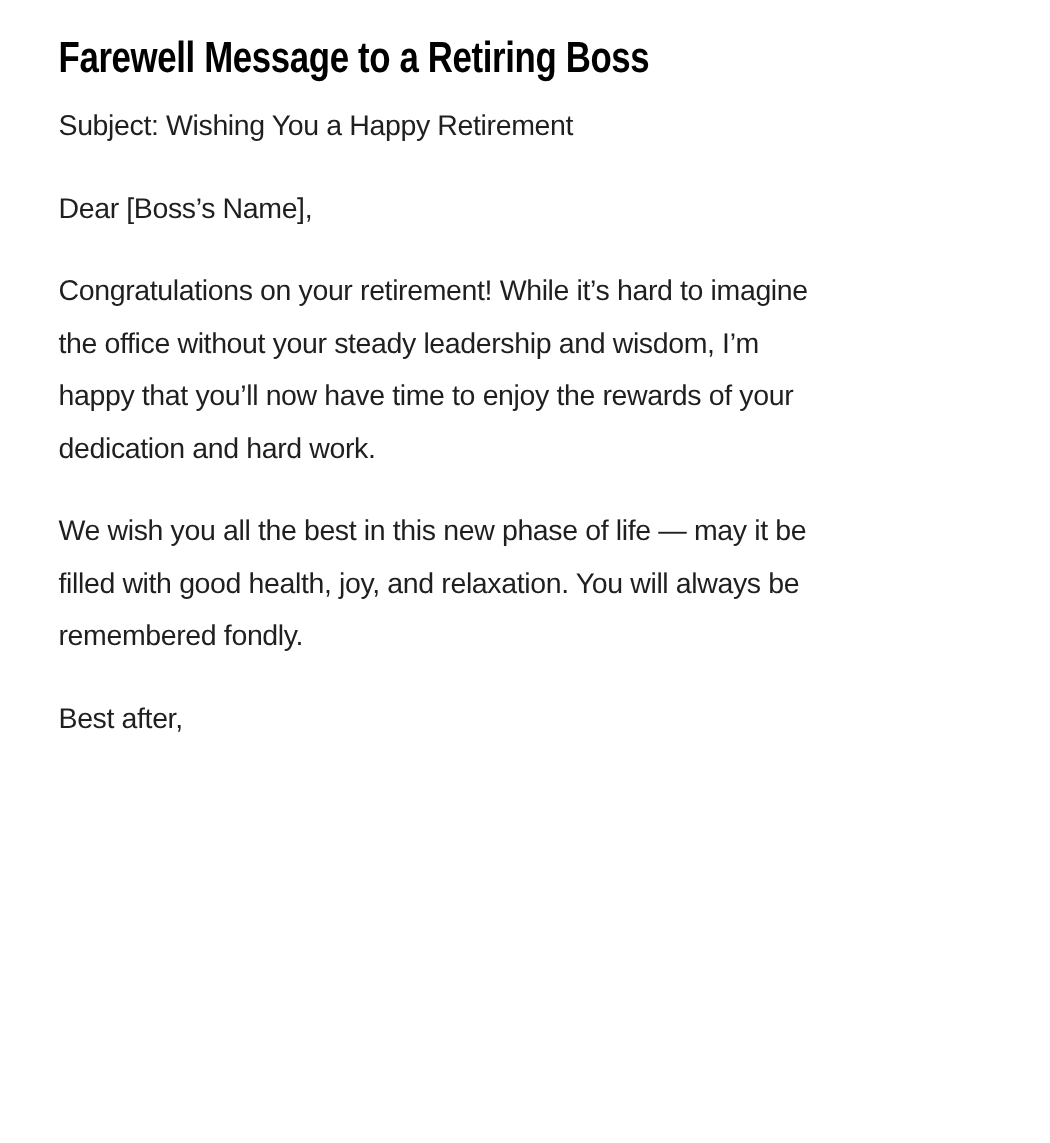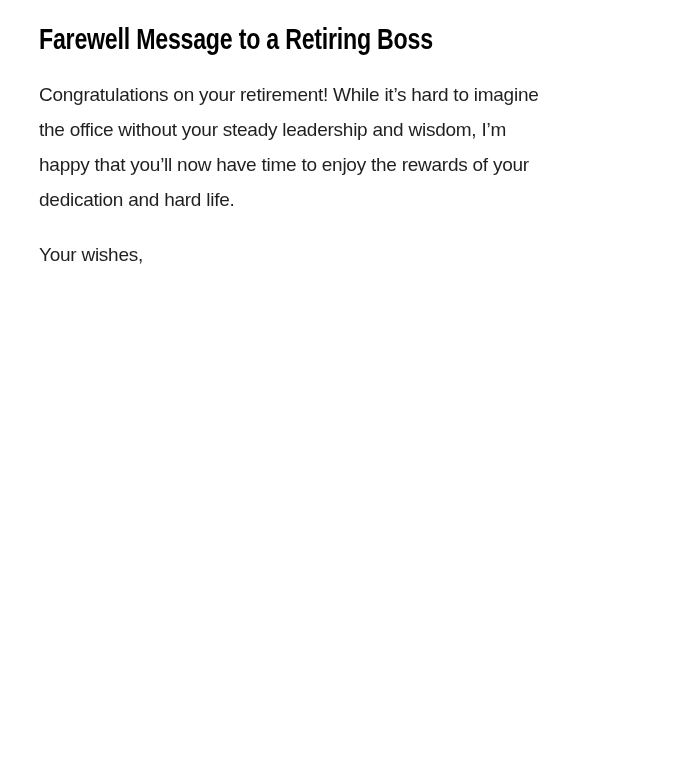--- a/index.html
+++ b/index.html
@@ -41,24 +41,29 @@
   p.para.first {
     margin-top: 0;
   }
 </style>
 </head>
 <body>
 
 <main class="doc">
   <h1 class="doc-title">Farewell Message to a Retiring Boss</h1>
 
+  <p class="para first">Subject: Wishing You a Happy Retirement</p>
 
+  <p class="para">Dear [Boss’s Name],</p>
 
   <p class="para">Congratulations on your retirement! While it’s hard to imagine
 the office without your steady leadership and wisdom, I’m
 happy that you’ll now have time to enjoy the rewards of your
-dedication and hard life.</p>
+dedication and hard work.</p>
 
 
+  <p class="para">We wish you all the best in this new phase of life — may it be
+filled with good health, joy, and relaxation. You will always be
+remembered fondly.</p>
 
-  <p class="para">Your wishes,</p>
+  <p class="para">Best after,</p>
 
 </main>
 
 </body></html>

